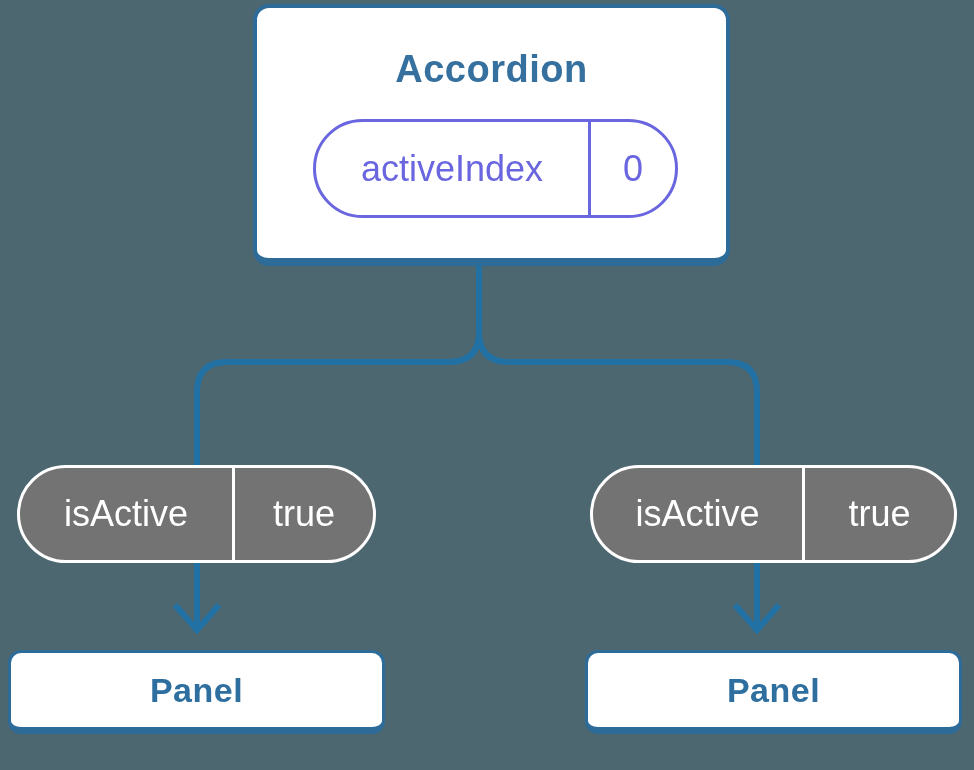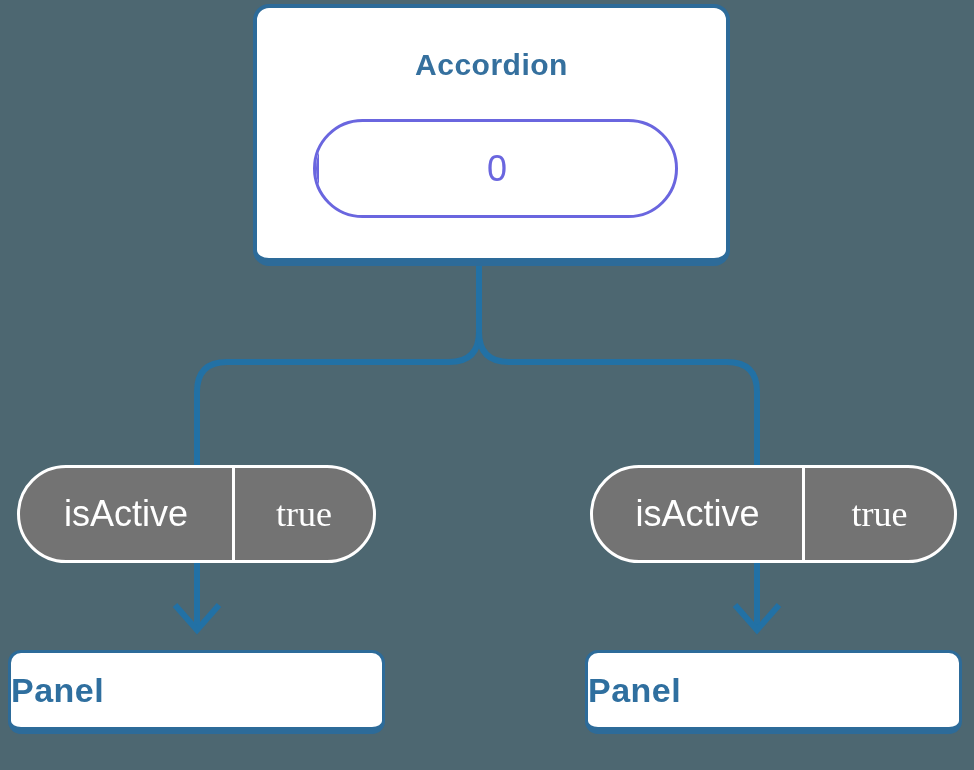--- a/index.html
+++ b/index.html
@@ -35,27 +35,28 @@
     width: 477px; height: 262px;
   }
   .panel-box {
     width: 377px; height: 84px;
     top: 650px;
     border-width: 3px;
     border-bottom-width: 7px;
     border-radius: 13px;
     display: flex;
     align-items: center;
+    justify-content: center;
   }
   .panel-left  { left: 8px; }
   .panel-right { left: 585px; }
   .node-title {
     margin-top: 40px;
     text-align: center;
-    font-size: 30px;
+    font-size: 38px;
     font-weight: bold;
     color: #35709e;
     letter-spacing: 0.5px;
   }
   .panel-label {
     font-size: 34px;
     font-weight: bold;
     color: #2f6f9f;
     letter-spacing: 0.5px;
   }
@@ -120,21 +121,20 @@
     width: 3px;
     background: #ffffff;
   }
   .prop-pill .pill-value {
     flex: 1;
     display: flex;
     align-items: center;
     justify-content: center;
     font-size: 36px;
     color: #ffffff;
-    font-family: Liberation Serif, serif;
   }
 </style>
 </head>
 <body>
 
 <div class="canvas">
 
   <svg class="connectors" viewBox="0 0 974 770">
     <g fill="none" stroke="#2271a5" stroke-width="6">
       <path d="M479,264 L479,332 Q479,362 449,362 L227,362 Q197,362 197,392 L197,626"></path>
@@ -142,20 +142,21 @@
       <path stroke-linejoin="miter" d="M175,605 L197,630 L219,605"></path>
       <path stroke-linejoin="miter" d="M735,605 L757,630 L779,605"></path>
     </g>
   </svg>
 
   <div class="node-box accordion-box">
     <div class="node-title">Accordion</div>
   </div>
 
   <div class="state-pill-outline">
+    <div class="pill-name">activeIndex</div>
     <div class="pill-divider"></div>
     <div class="pill-value">0</div>
   </div>
 
   <div class="prop-pill prop-pill-left">
     <div class="pill-name">isActive</div>
     <div class="pill-divider"></div>
     <div class="pill-value">true</div>
   </div>
 

